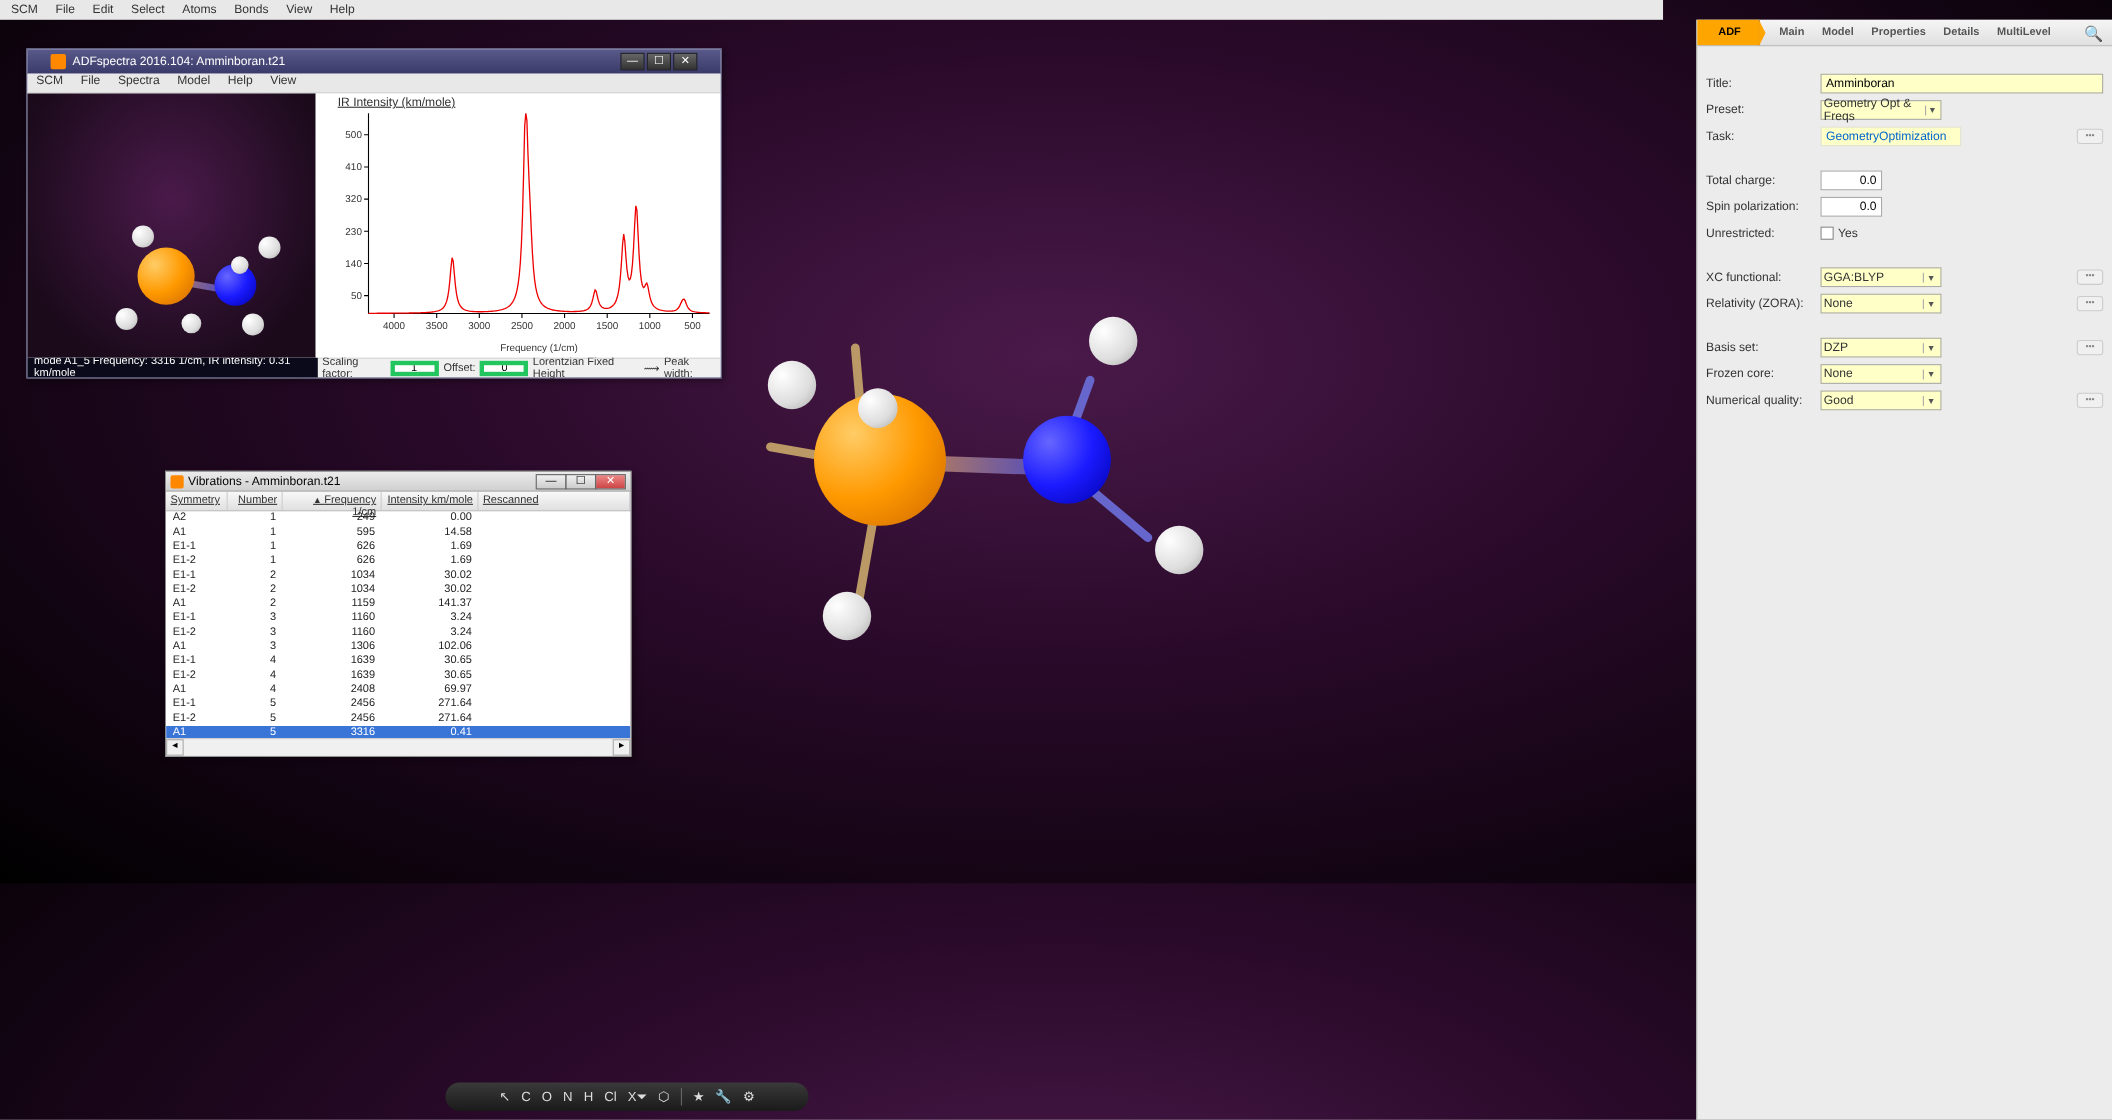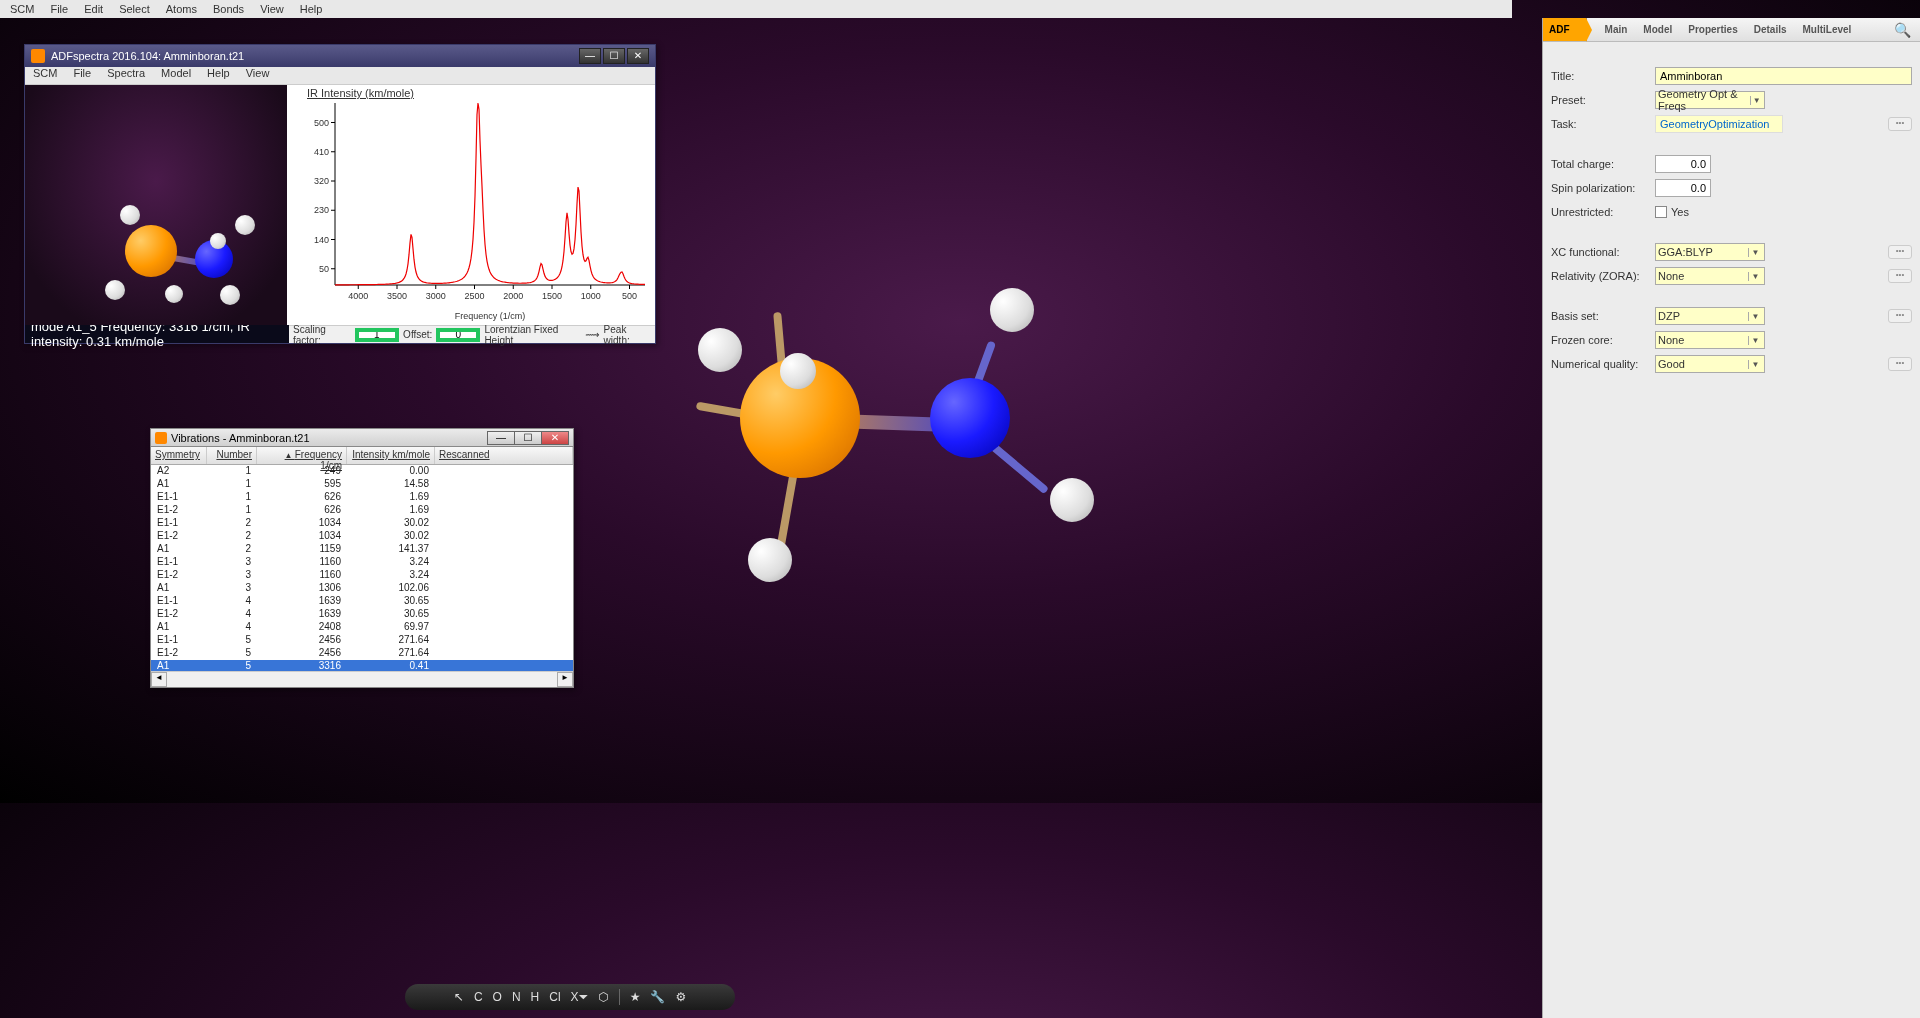--- a/index.html
+++ b/index.html
@@ -6,51 +6,51 @@
 body { width: 1512px; height: 803px; overflow: hidden; background: radial-gradient(ellipse at 50% 40%, #4a1a4a 0%, #2a0a2a 40%, #150515 70%, #000 100%); }
 
 
 .top-menu { height: 18px; background: #e8e8e8; display: flex; align-items: center; padding: 0 2px; font-size: 11px; color: #333; }
 .top-menu span { padding: 0 8px; cursor: pointer; }
 
 
 .right-panel { position: absolute; right: 0; top: 18px; width: 378px; height: calc(100% - 18px); background: #ececec; border-left: 1px solid #aaa; }
 .rp-tabs { height: 24px; display: flex; align-items: center; font-size: 10px; font-weight: bold; border-bottom: 1px solid #bbb; background: linear-gradient(#f5f5f5,#e0e0e0); }
 .rp-tab { padding: 0 8px; height: 100%; display: flex; align-items: center; color: #555; cursor: pointer; }
-.rp-tab.adf { background: #ffa500; color: #000; border-right: 1px solid #888; position: relative; padding-left: 6px; padding-right: 16px; }
+.rp-tab.adf { background: #ffa500; color: #000; border-right: 1px solid #888; position: relative; padding-left: 19px; padding-right: 16px; }
 .rp-tab.adf::after { content:''; position:absolute; right:-6px; top:0; width:0; height:0; border-top:12px solid transparent; border-bottom:12px solid transparent; border-left:6px solid #ffa500; }
 .rp-tab.main { font-weight: bold; margin-left: 10px; }
 .rp-search { margin-left: auto; padding: 0 8px; font-size: 14px; color: #666; }
 .rp-body { padding: 24px 8px; font-size: 11px; color: #333; }
 .rp-row { display: flex; align-items: center; margin-bottom: 4px; height: 20px; }
 .rp-label { width: 104px; }
 .rp-input { flex: 0 0 110px; height: 18px; background: #ffffc8; border: 1px solid #aaa; padding: 0 4px; font-size: 11px; }
 .rp-input.white { background: #fff; text-align: right; width: 56px; flex: 0 0 56px; }
 .rp-select { flex: 0 0 110px; height: 18px; background: #ffffc8; border: 1px solid #aaa; font-size: 11px; padding: 0 2px; display: flex; align-items: center; justify-content: space-between; }
 .rp-select .arr { width: 14px; text-align: center; border-left: 1px solid #aaa; font-size: 8px; color: #555; }
 .rp-link { color: #0066cc; font-size: 11px; background: #ffffc8; padding: 2px 4px; border: 1px solid #ddd; flex: 0 0 128px; }
 .rp-more { margin-left: auto; width: 24px; height: 14px; border: 1px solid #ccc; border-radius: 3px; background: #f0f0f0; font-size: 8px; text-align: center; color: #888; line-height: 10px; }
 .rp-gap { height: 16px; }
 .rp-check { width: 12px; height: 12px; border: 1px solid #888; background: #fff; margin-right: 4px; display: inline-block; }
 .rp-input.wide { flex: 1; }
 
 
 .win { position: absolute; background: #fff; border: 1px solid #3a3a6a; box-shadow: 2px 2px 6px rgba(0,0,0,0.4); }
-.win-title { height: 22px; background: linear-gradient(#5a5a8a,#3a3a6a); color: #fff; font-size: 11px; display: flex; align-items: center; padding: 0 6px; }
+.win-title { height: 22px; background: linear-gradient(#5a5a8a,#3a3a6a); color: #fff; font-size: 11px; display: flex; align-items: center; padding: 0 21px; }
 .win-title .icon { width: 14px; height: 14px; background: #ff8800; border-radius: 2px; margin-right: 6px; }
 .win-btns { margin-left: auto; display: flex; gap: 2px; }
 .win-btn { width: 22px; height: 16px; background: linear-gradient(#666,#333); border: 1px solid #222; color: #fff; font-size: 10px; text-align: center; line-height: 14px; cursor: pointer; }
 
 .spectra-win { left: 24px; top: 44px; width: 632px; }
 .sp-menu { height: 18px; background: #e8e8e8; display: flex; font-size: 11px; color: #333; border-bottom: 1px solid #ccc; }
 .sp-menu span { padding: 0 8px; }
 .sp-body { display: flex; height: 240px; }
 .sp-mol { width: 264px; background: radial-gradient(ellipse at 50% 40%, #4a1a4a, #1a0a1a 80%); position: relative; }
 .sp-chart { flex: 1; background: #fff; position: relative; }
-.sp-status { height: 18px; background: #0a0a1a; color: #fff; font-size: 13px; padding: 0 6px; display: flex; align-items: center; width: 264px; }
+.sp-status { height: 18px; background: #0a0a1a; color: #fff; font-size: 10px; padding: 0 6px; display: flex; align-items: center; width: 264px; }
 .sp-footer { height: 18px; background: #f0f0f0; border-top: 1px solid #ccc; font-size: 10px; display: flex; align-items: center; padding: 0 4px; gap: 4px; color: #333; }
 .sp-footer input { width: 44px; height: 14px; font-size: 10px; border: 4px solid #22c55e; padding: 0 15px; }
 .sp-lower { display: flex; }
 
 
 .vib-win { left: 150px; top: 428px; width: 424px; }
 .vib-title { height: 18px; background: linear-gradient(#ebebeb,#d0d0d0); border-bottom: 1px solid #888; display: flex; align-items: center; font-size: 11px; padding: 0 4px; }
 .vib-title .icon { width: 12px; height: 12px; background: #ff8800; border-radius: 2px; margin-right: 4px; }
 .vib-btns { margin-left: auto; display: flex; }
 .vib-btn { width: 28px; height: 14px; font-size: 10px; text-align: center; line-height: 12px; border: 1px solid #666; margin-left: -1px; background: linear-gradient(#f0f0f0,#ccc); }

